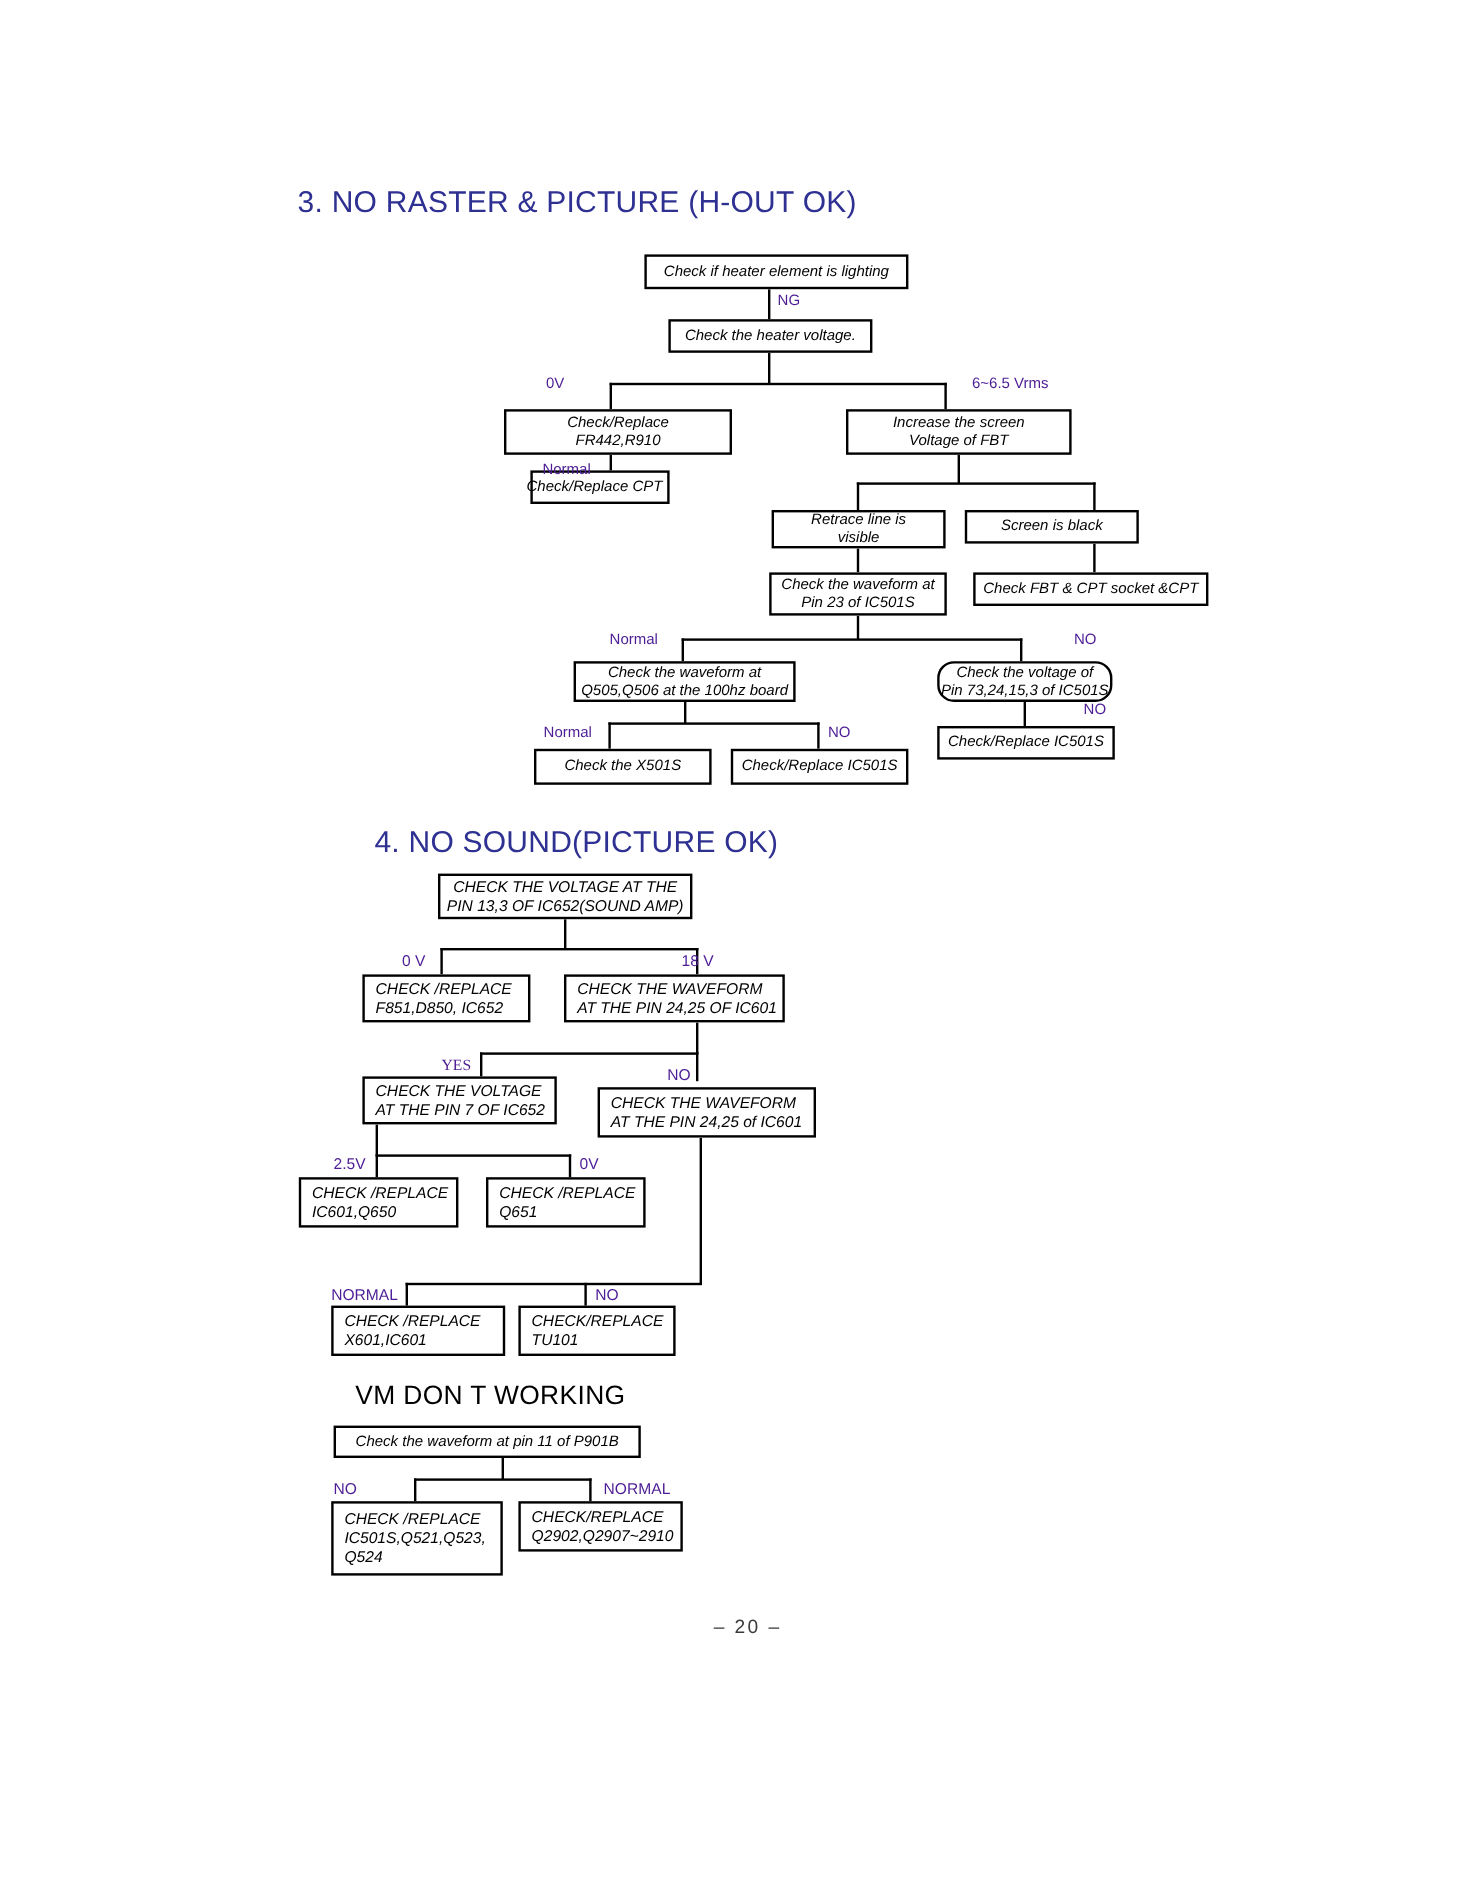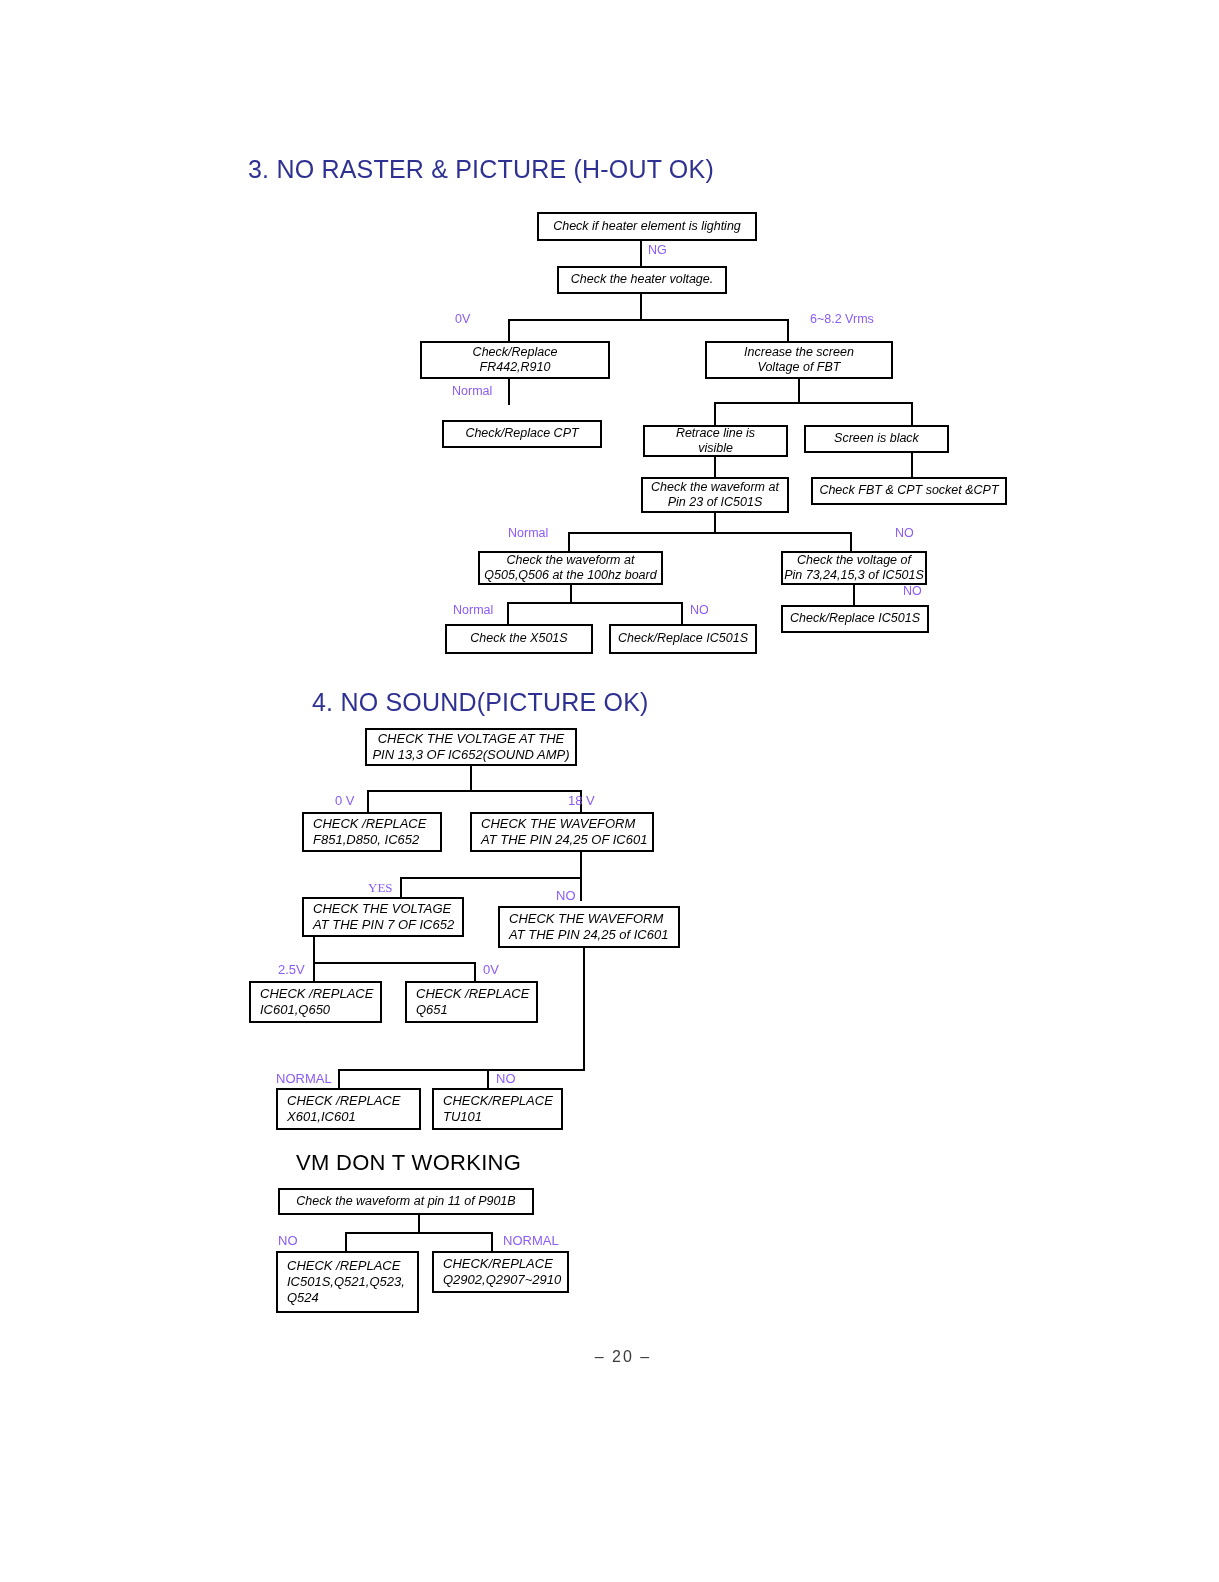--- a/index.html
+++ b/index.html
@@ -73,21 +73,21 @@
     background: #000000;
     z-index: 1;
   }
   .h-line { height: 2px; }
   .v-line { width: 2px; }
 
   
   .edge-label {
     position: absolute;
     font-size: 12.5px;
-    color: #8b5cf6;
+    color: #4c1d95;
     white-space: nowrap;
     z-index: 4;
     background: transparent;
   }
   .edge-label.caps { font-size: 13px; }
 
   
   .page-footer {
     position: absolute;
     width: 100%;
@@ -113,36 +113,36 @@
 
   <div class="node" style="left:557px; top:266px; width:170px; height:28px;">
     <span class="ln">Check the heater voltage.</span>
   </div>
 
   <div class="v-line" style="left:640px; top:294px; height:26px;"></div>
   <div class="h-line" style="left:508px; top:319px; width:281px;"></div>
   <div class="v-line" style="left:508px; top:319px; height:22px;"></div>
   <div class="v-line" style="left:787px; top:319px; height:22px;"></div>
   <div class="edge-label" style="left:455px; top:312px;">0V</div>
-  <div class="edge-label" style="left:810px; top:312px;">6~8.2 Vrms</div>
+  <div class="edge-label" style="left:810px; top:312px;">6~6.5 Vrms</div>
 
   <div class="node" style="left:420px; top:341px; width:190px; height:38px;">
     <span class="ln">Check/Replace</span>
     <span class="ln">FR442,R910</span>
   </div>
 
   <div class="node" style="left:705px; top:341px; width:188px; height:38px;">
     <span class="ln">Increase the screen</span>
     <span class="ln">Voltage of FBT</span>
   </div>
 
   <div class="v-line" style="left:508px; top:379px; height:26px;"></div>
   <div class="edge-label" style="left:452px; top:384px;">Normal</div>
 
-  <div class="node" style="left:442px; top:420px; width:160px; height:28px;">
+  <div class="node" style="left:442px; top:392px; width:116px; height:28px;align-items:flex-end;">
     <span class="ln">Check/Replace CPT</span>
   </div>
 
   <div class="v-line" style="left:798px; top:379px; height:24px;"></div>
   <div class="h-line" style="left:714px; top:402px; width:199px;"></div>
   <div class="v-line" style="left:714px; top:402px; height:23px;"></div>
   <div class="v-line" style="left:911px; top:402px; height:23px;"></div>
 
   <div class="node" style="left:643px; top:425px; width:145px; height:32px;">
     <span class="ln">Retrace line is</span>
@@ -171,21 +171,21 @@
   <div class="v-line" style="left:568px; top:532px; height:19px;"></div>
   <div class="v-line" style="left:850px; top:532px; height:19px;"></div>
   <div class="edge-label" style="left:508px; top:526px;">Normal</div>
   <div class="edge-label" style="left:895px; top:526px;">NO</div>
 
   <div class="node" style="left:478px; top:551px; width:185px; height:34px;">
     <span class="ln">Check the waveform at</span>
     <span class="ln">Q505,Q506 at the 100hz board</span>
   </div>
 
-  <div class="node" style="left:781px; top:551px; width:146px; height:34px;">
+  <div class="node" style="left:781px; top:551px; width:146px; height:34px;border-radius:14px;">
     <span class="ln">Check the voltage of</span>
     <span class="ln">Pin 73,24,15,3 of IC501S</span>
   </div>
 
   <div class="v-line" style="left:853px; top:585px; height:21px;"></div>
   <div class="edge-label" style="left:903px; top:584px;">NO</div>
 
   <div class="node" style="left:781px; top:605px; width:148px; height:28px;">
     <span class="ln">Check/Replace IC501S</span>
   </div>

